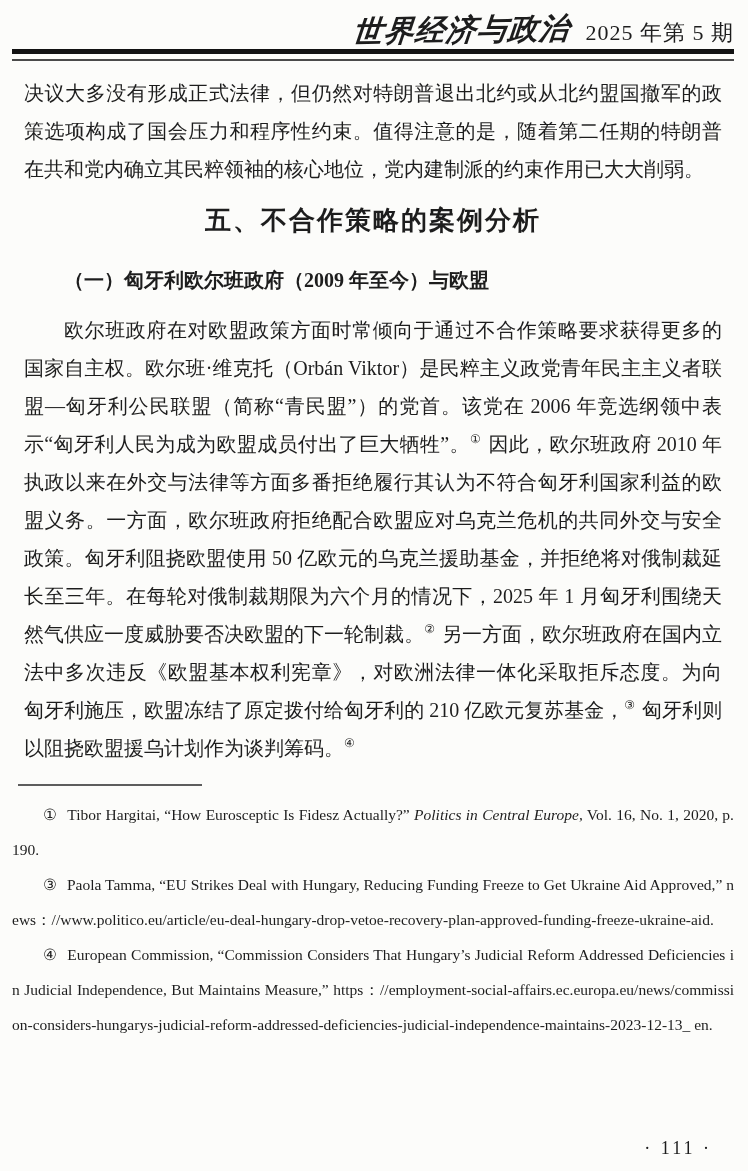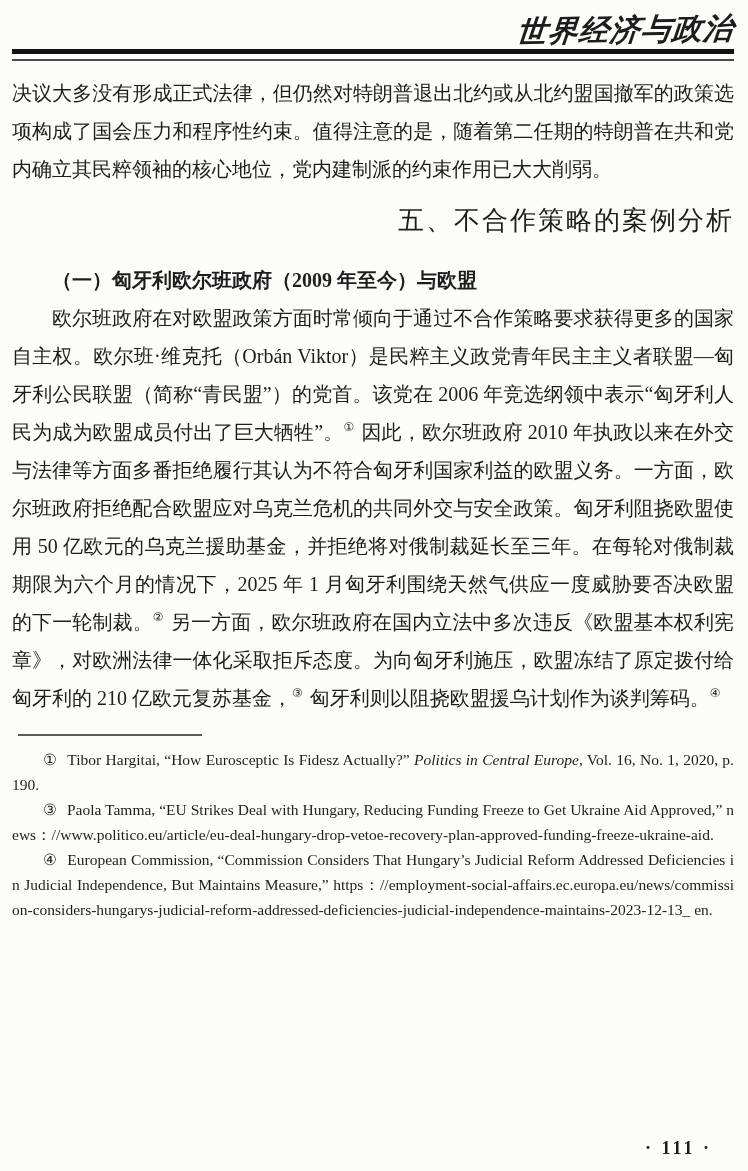--- a/index.html
+++ b/index.html
@@ -43,26 +43,26 @@
   .rule-thick { height: 5px; background: #121212; margin-top: 3px; }
   .rule-thin  { height: 2px; background: #4a4a4a; margin-top: 5px; }
 
   
   .article-body {
     margin-top: 13px;
     font-size: 20px;
     line-height: 38px;
     text-align: justify;
   }
-  .article-body p { margin: 0; text-indent: 2em; }
+  .article-body p { margin: 12px; text-indent: 2em; }
   .article-body p.continued { text-indent: 0; }
   .section-title {
     font-size: 26px;
-    font-weight: 400;
-    text-align: right;
+    font-weight: 700;
+    text-align: center;
     text-indent: 0;
     margin: 14px 0 21px;
     letter-spacing: 2px;
   }
   .subsection-title { font-weight: bold; }
   sup.fn-ref {
     font-size: 12px;
     line-height: 0;
     vertical-align: super;
     margin-right: 2px;
@@ -70,45 +70,46 @@
 
   
   .footnote-sep {
     width: 184px;
     height: 2px;
     background: #5d5d5d;
     margin: 17px 0 11px 6px;
   }
   .footnotes {
     font-size: 15.5px;
-    line-height: 25px;
+    line-height: 35px;
     text-align: justify;
     word-break: break-all;
   }
   .footnotes p { margin: 0; text-indent: 2em; }
   .fn-marker { margin-right: 10px; }
   .fn-italic { font-style: italic; }
 
   
   .page-footer {
     position: absolute;
     right: 36px;
     bottom: 12px;
     font-size: 18px;
-    font-weight: bold;
+    font-weight: normal;
     letter-spacing: 3px;
   }
 </style>
 </head>
 <body>
 
 <div class="page">
 
   <header class="page-header">
     <span class="journal-name">世界经济与政治</span>
+    <span class="issue-label">2025 年第 5 期</span>
   </header>
   <div class="rule-thick"></div>
   <div class="rule-thin"></div>
 
   <main class="article-body">
     <p class="continued">决议大多没有形成正式法律，但仍然对特朗普退出北约或从北约盟国撤军的政策选项构成了国会压力和程序性约束。值得注意的是，随着第二任期的特朗普在共和党内确立其民粹领袖的核心地位，党内建制派的约束作用已大大削弱。</p>
 
     <h2 class="section-title">五、不合作策略的案例分析</h2>
 
 

